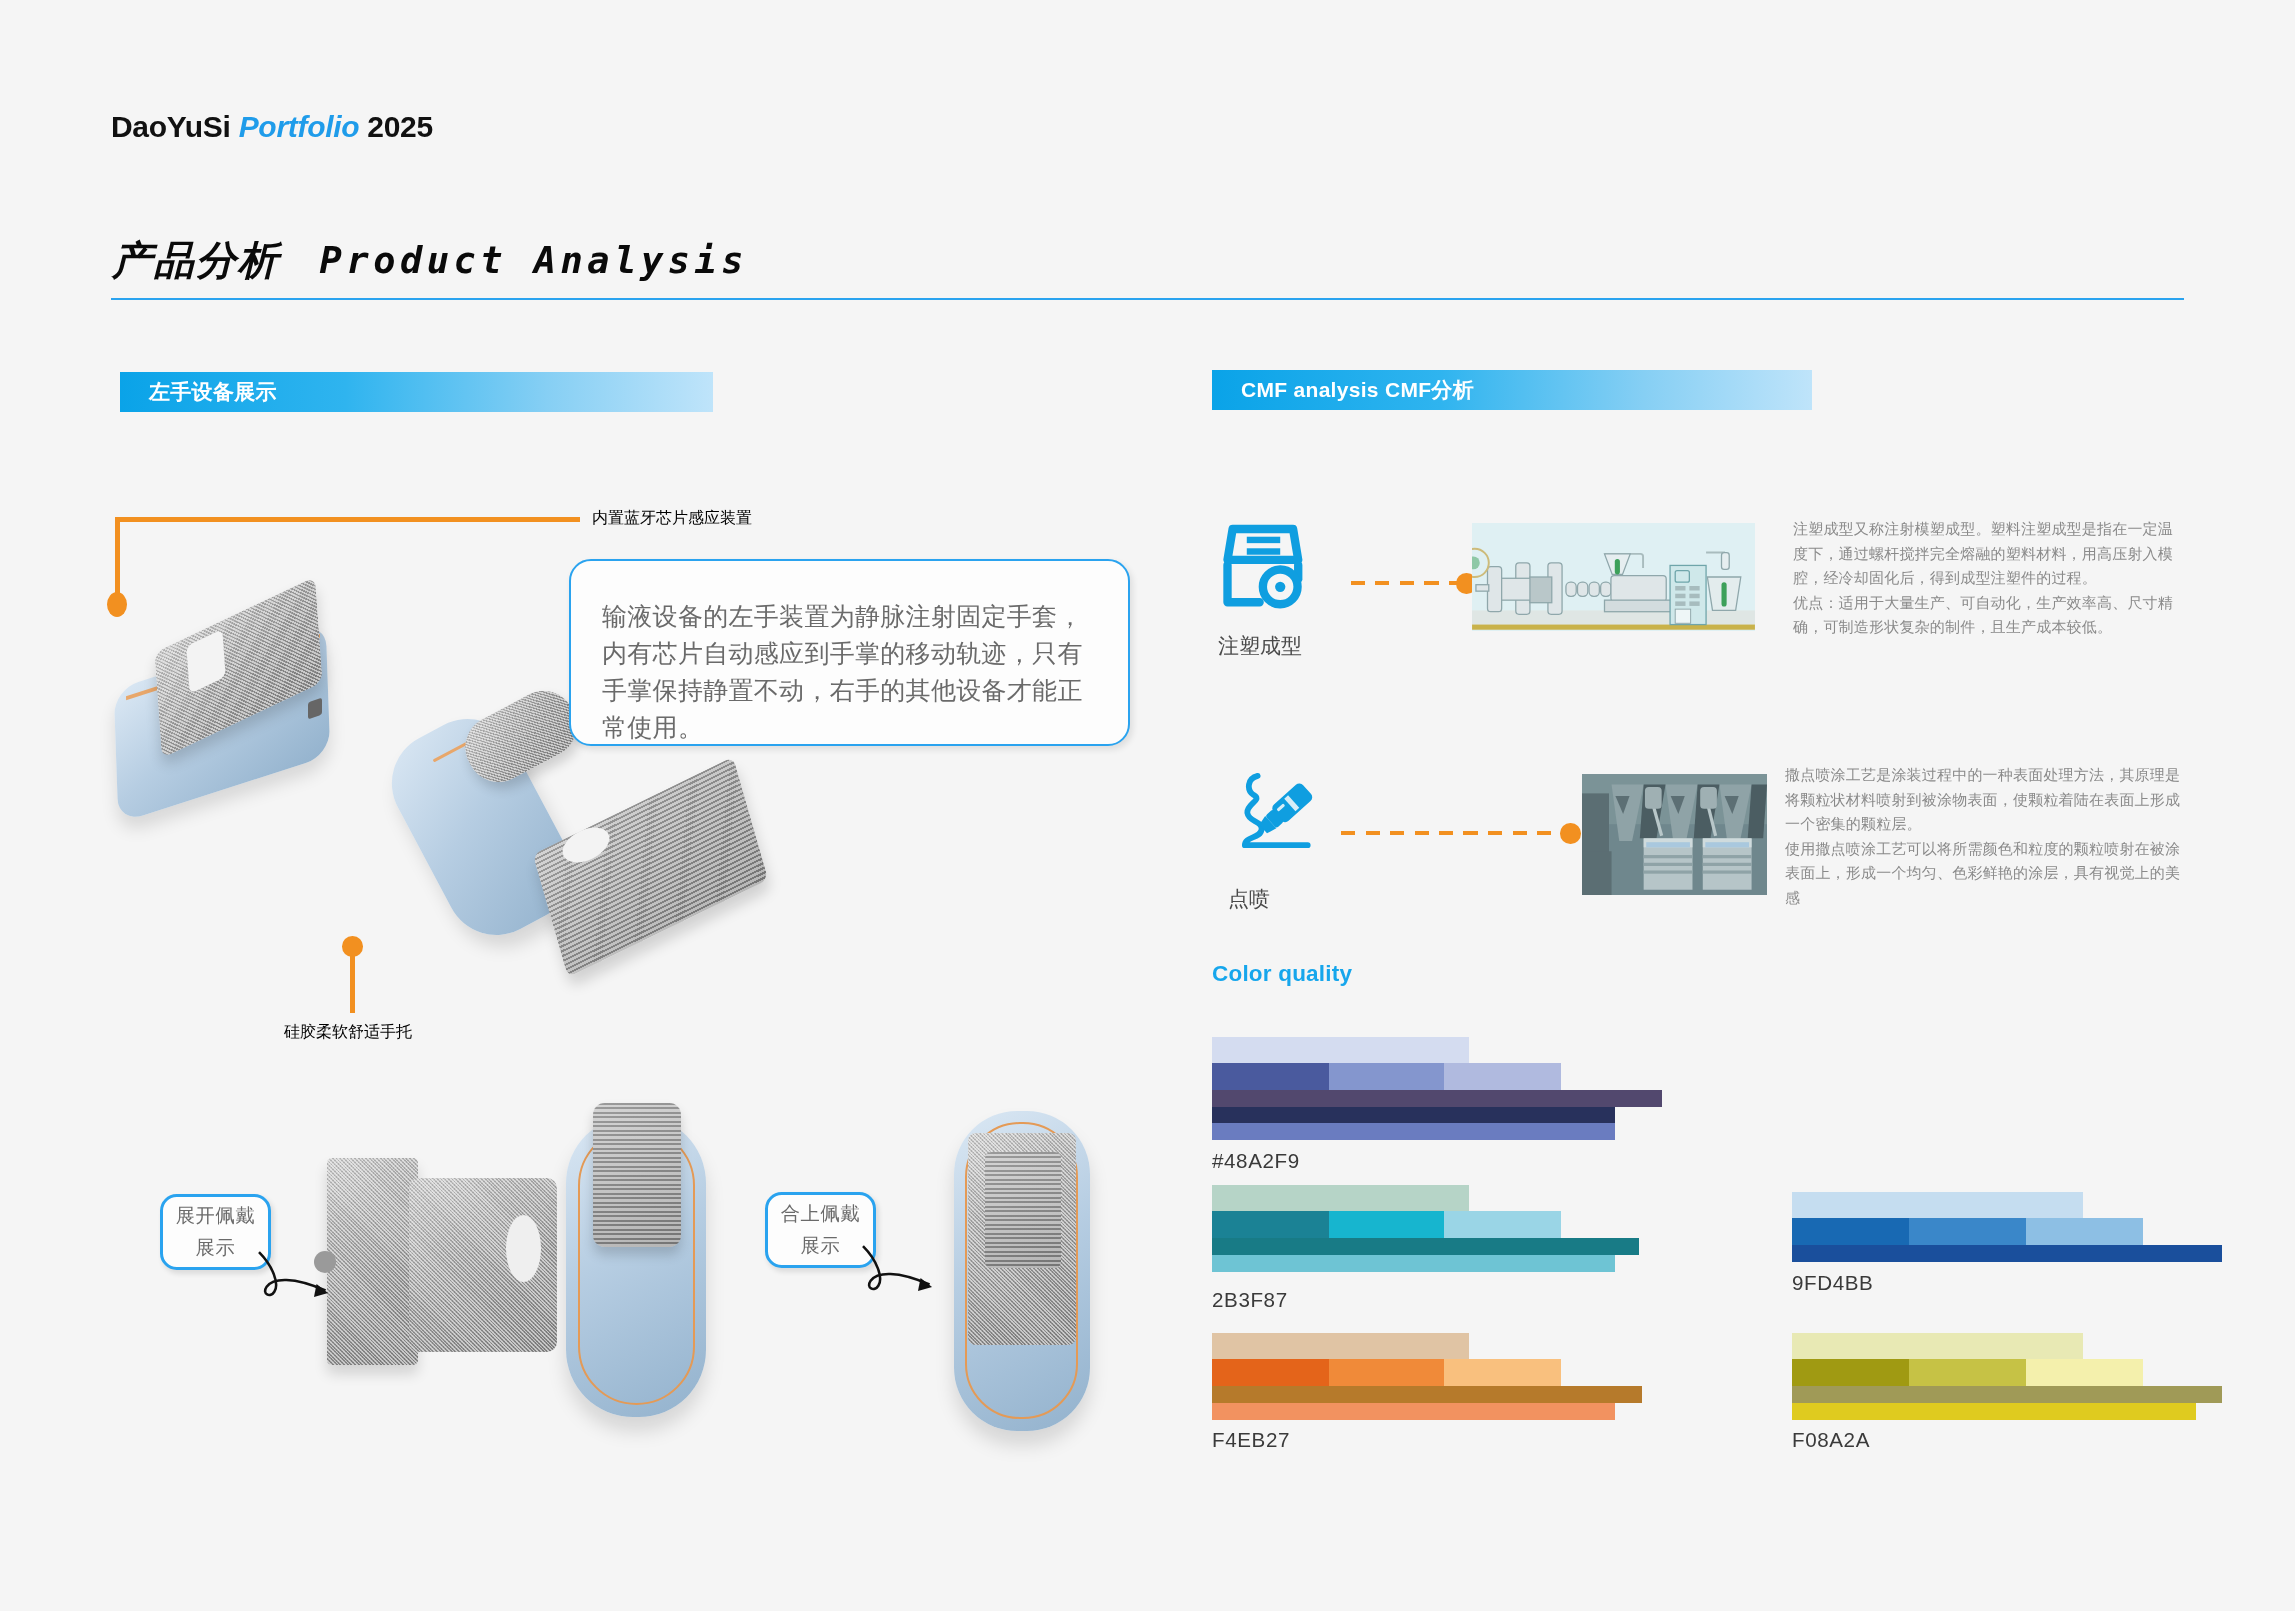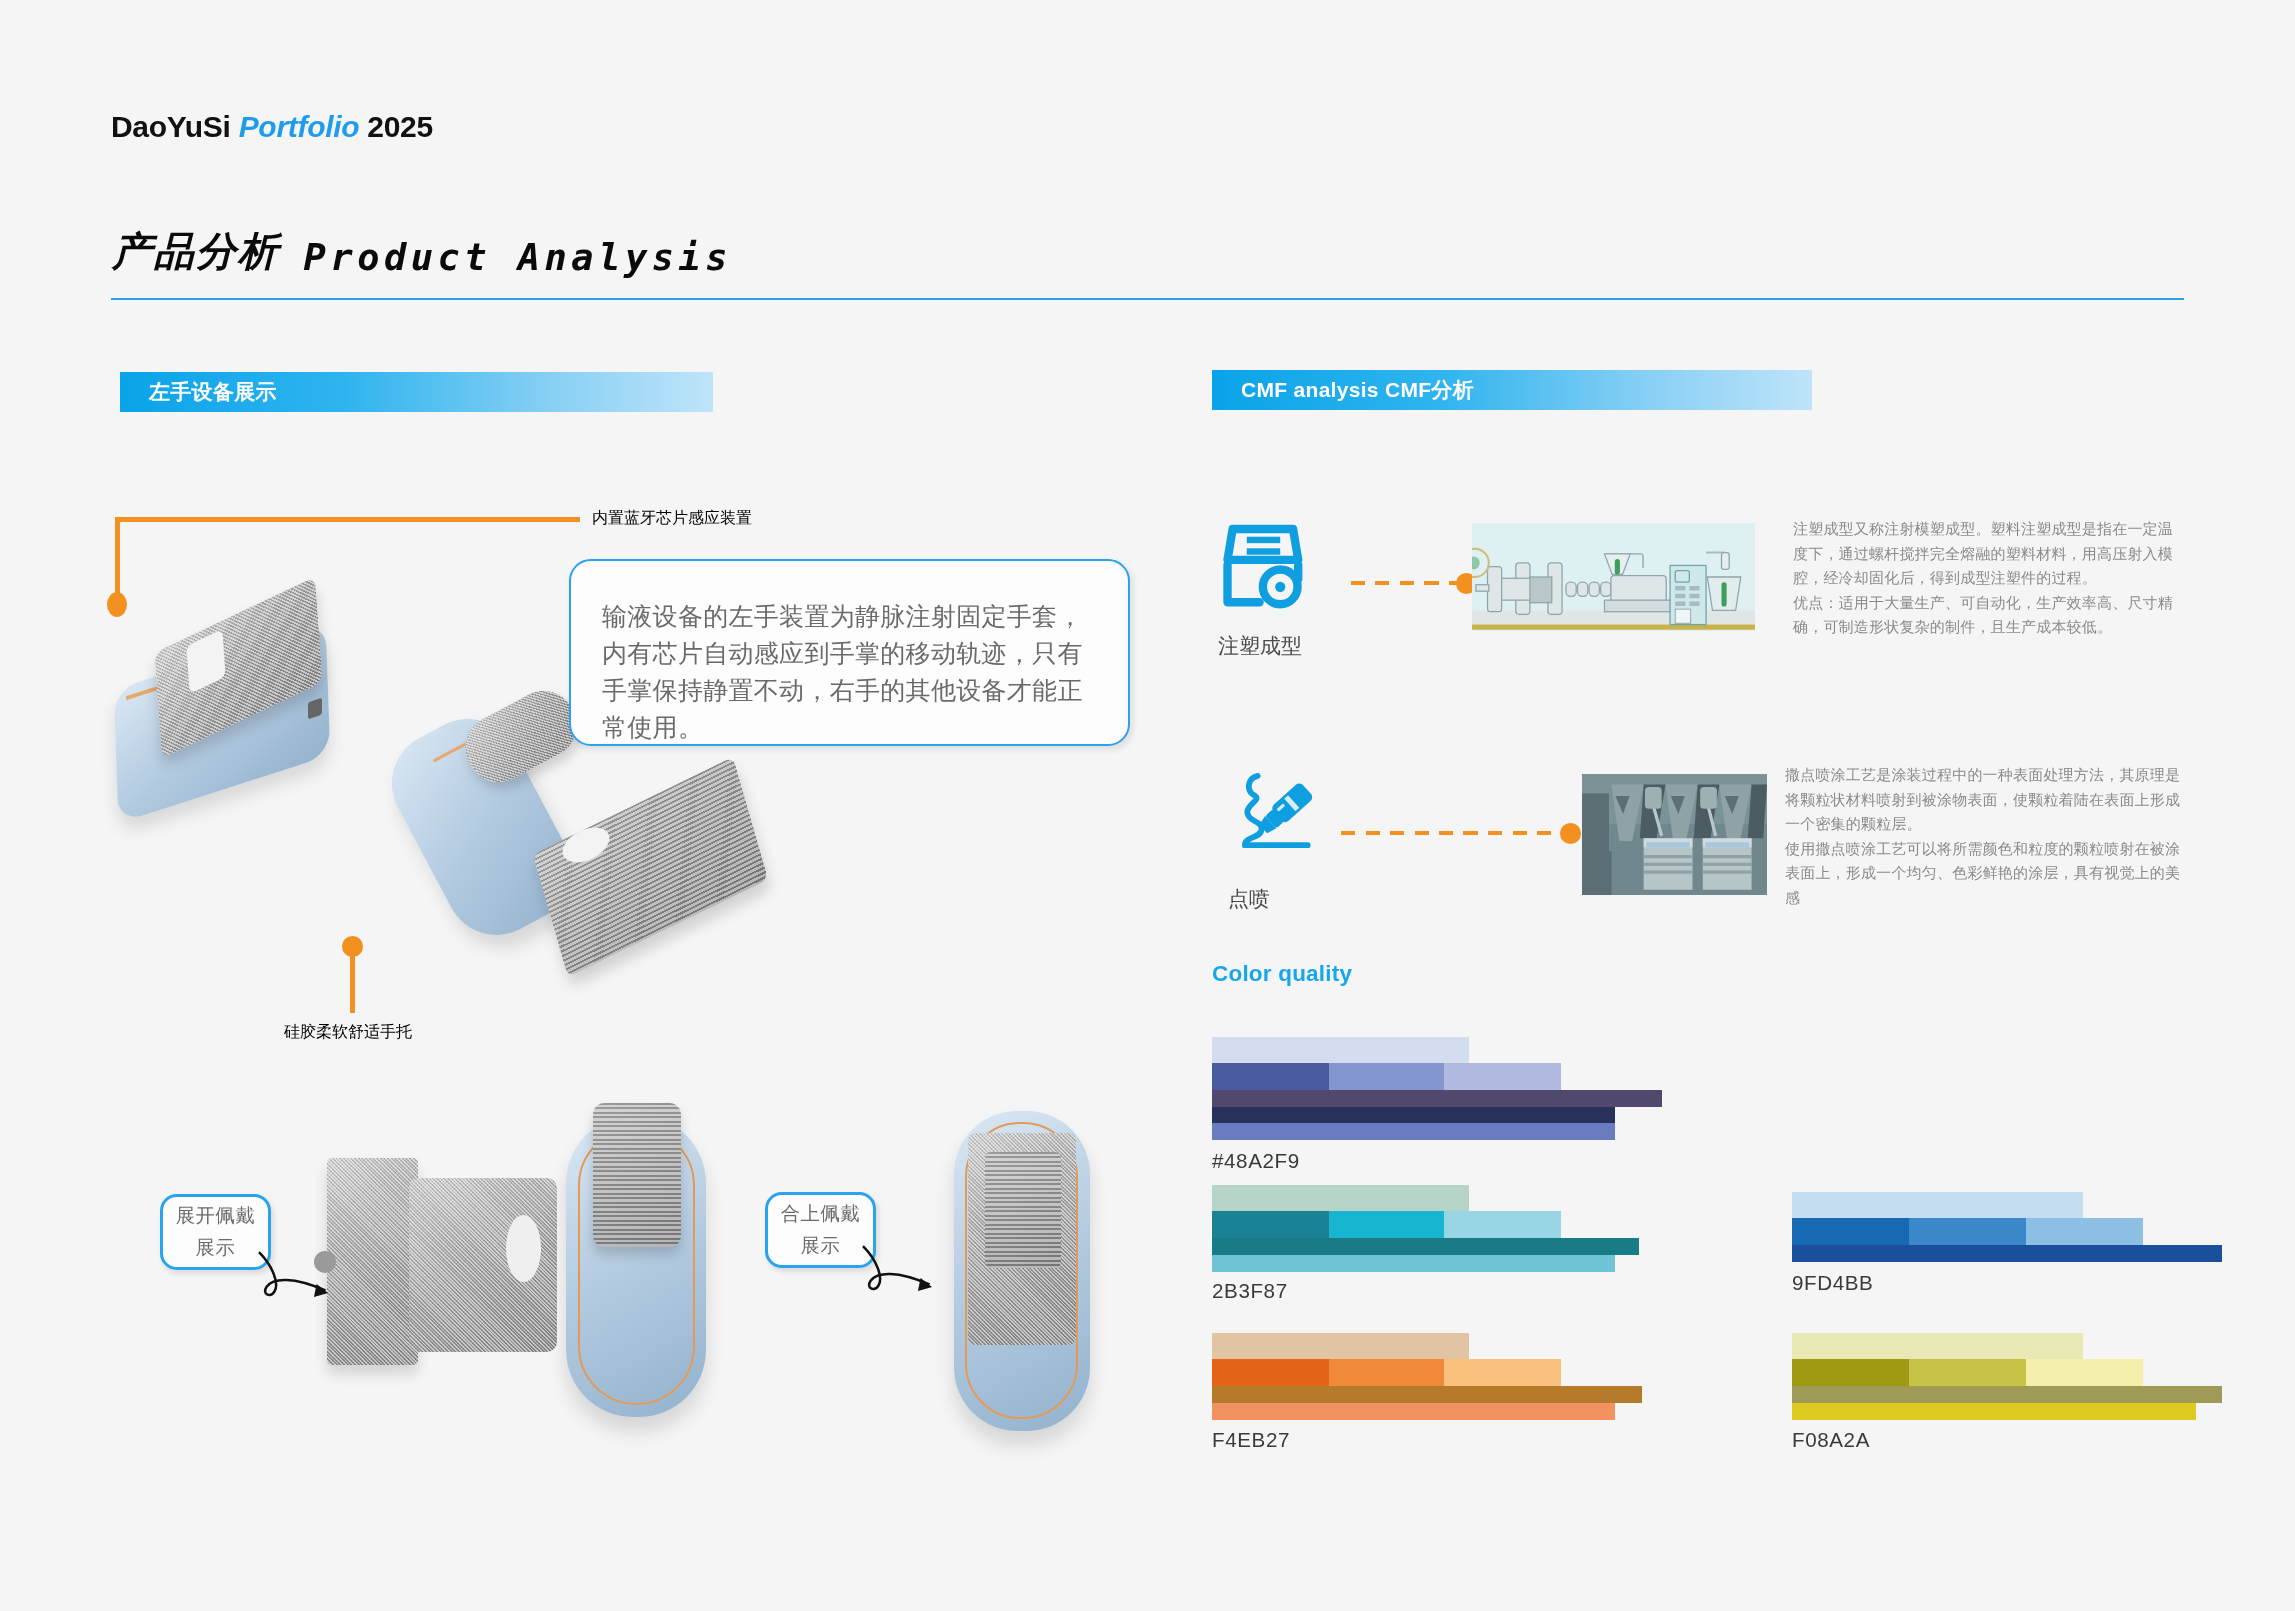--- a/index.html
+++ b/index.html
@@ -14,22 +14,22 @@
   
   .brand {
     position: absolute; left: 111px; top: 110px;
     font-size: 30px; font-weight: 700; letter-spacing: -0.3px;
     color: #111; white-space: nowrap;
   }
   .brand .accent { color: #1f9cea; font-style: italic; font-weight: 800; }
   .brand .yr { color: #111; }
 
   .title-row {
-    position: absolute; left: 112px; top: 224px;
-    white-space: nowrap; display: flex; align-items: flex-end; gap: 24px;
+    position: absolute; left: 112px; top: 233px;
+    white-space: nowrap; display: flex; align-items: center; gap: 40px;
   }
   .title-cn {
     font-size: 40px; font-weight: 800; color: #0a0a0a;
     font-style: italic; letter-spacing: 1.9px;
   }
   .title-en {
     font-size: 37px; font-weight: 800; color: #0a0a0a;
     font-style: italic; letter-spacing: 4.5px;
     font-family: "DejaVu Sans Mono", monospace;
   }
@@ -382,21 +382,21 @@
         <div style="position: absolute; left: 0px; top: 86px; height: 16.7px; width: 403px; background: rgb(106, 124, 192);"></div>
         <div class="sw-code" style="left: 0px; top: 112px;">#48A2F9</div>
       </div>
       <div class="swatch-group" style="left: 1212px; top: 1185px;">
         <div class="sw-row" style="position: absolute; left: 0px; top: 0px; height: 26px; width: 257px; background: rgb(182, 212, 199);"></div>
         <div style="position: absolute; left: 0px; top: 26px; height: 27px; width: 117px; background: rgb(27, 130, 149);"></div>
         <div style="position: absolute; left: 117px; top: 26px; height: 27px; width: 115px; background: rgb(23, 181, 207);"></div>
         <div style="position: absolute; left: 232px; top: 26px; height: 27px; width: 117px; background: rgb(154, 213, 230);"></div>
         <div style="position: absolute; left: 0px; top: 53px; height: 16.7px; width: 427px; background: rgb(24, 123, 134);"></div>
         <div style="position: absolute; left: 0px; top: 70px; height: 16.7px; width: 403px; background: rgb(110, 196, 212);"></div>
-        <div class="sw-code" style="left: 0px; top: 94px;">2B3F87</div>
+        <div class="sw-code" style="left: 0px; top: 103px;">2B3F87</div>
       </div>
       <div class="swatch-group" style="left: 1212px; top: 1333px;">
         <div class="sw-row" style="position: absolute; left: 0px; top: 0px; height: 26px; width: 257px; background: rgb(224, 196, 164);"></div>
         <div style="position: absolute; left: 0px; top: 26px; height: 27px; width: 117px; background: rgb(228, 100, 26);"></div>
         <div style="position: absolute; left: 117px; top: 26px; height: 27px; width: 115px; background: rgb(240, 138, 57);"></div>
         <div style="position: absolute; left: 232px; top: 26px; height: 27px; width: 117px; background: rgb(249, 192, 126);"></div>
         <div style="position: absolute; left: 0px; top: 53px; height: 16.7px; width: 430px; background: rgb(182, 122, 43);"></div>
         <div style="position: absolute; left: 0px; top: 70px; height: 16.7px; width: 403px; background: rgb(242, 146, 96);"></div>
         <div class="sw-code" style="left: 0px; top: 95px;">F4EB27</div>
       </div>

